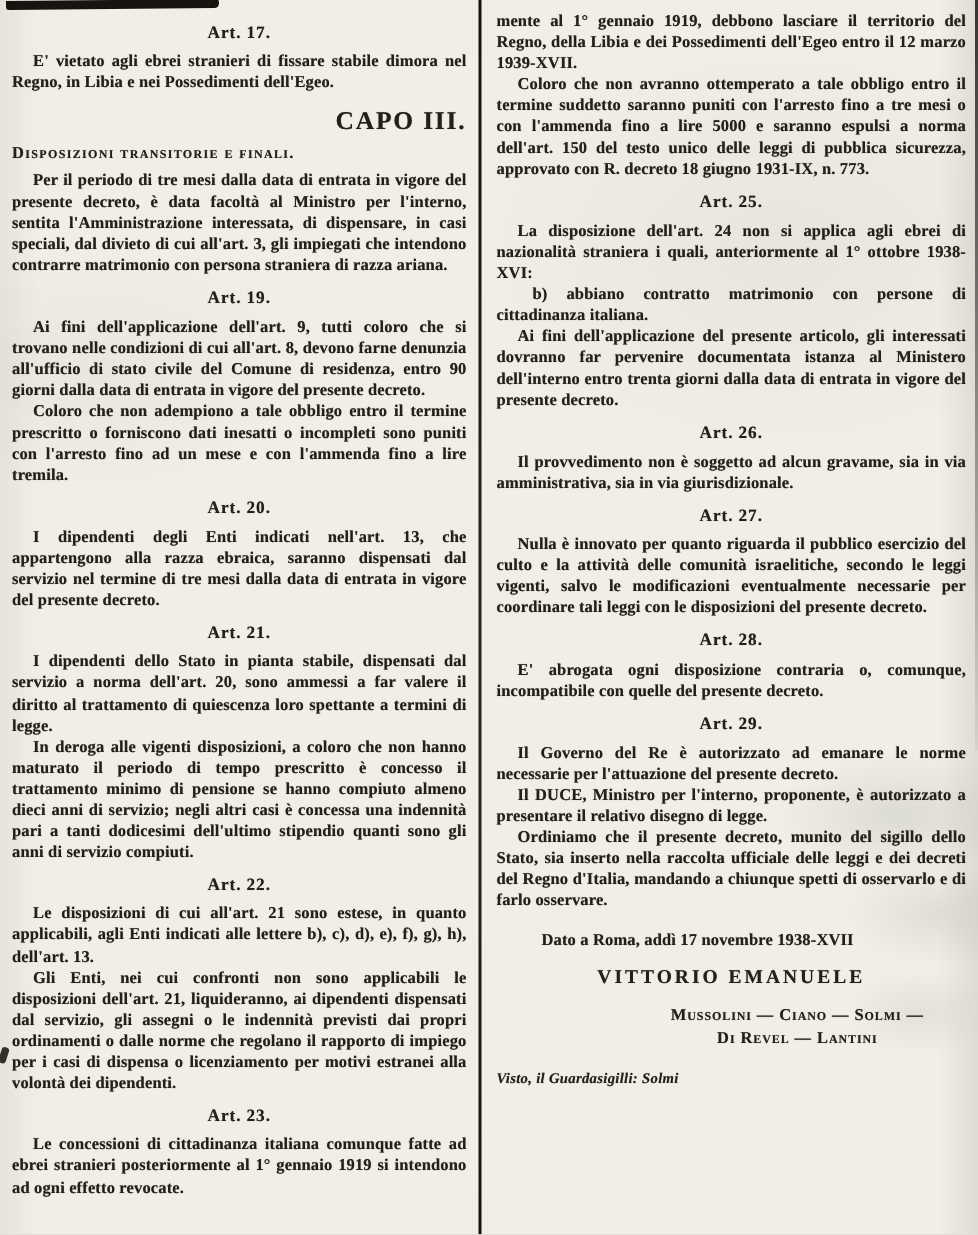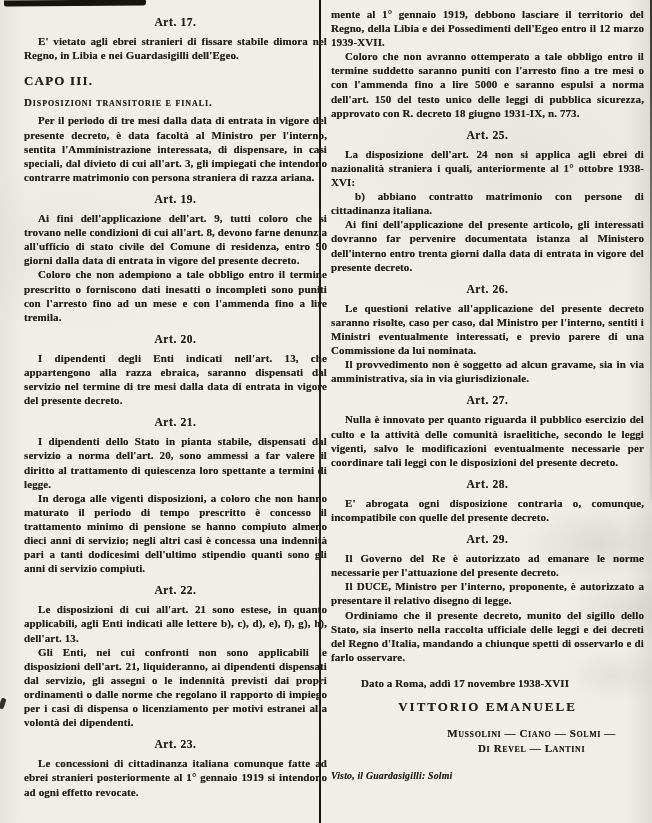--- a/index.html
+++ b/index.html
@@ -20,25 +20,25 @@
     color:#23201a;
   }
   .col {
     position:absolute; top:7px;
     font-size:11px; line-height:14.1px;
     font-weight:bold;
     text-align:justify;
     letter-spacing:0.1px;
     text-shadow:0 0 0.5px rgba(30,26,20,0.55);
   }
-  .col-left  { left:24px;  width:303px; }
+  .col-left  { left:8px;  width:303px; }
   .col-right { left:331px; width:313px; }
   .blk { margin:0; }
   .art  { text-align:center; font-size:11.5px; margin:8px 0 5px; letter-spacing:0.6px; }
-  .capo { text-align:left; font-size:13px; margin:12px 0 7px; letter-spacing:1.2px; }
+  .capo { text-align:right; font-size:17px; margin:12px 0 7px; letter-spacing:1.2px; }
   .sect { text-align:left; font-variant:small-caps; font-size:11px; letter-spacing:0.9px; margin:0 0 4px;font-family:Liberation Serif, serif; }
   .p    { text-indent:14px; }
   .pcont{ text-indent:0; }
   .li   { text-indent:24px; }
   .date { text-indent:30px; margin:12px 0 10px; }
   .royal{ text-align:center; font-size:13px; letter-spacing:2px; margin:10px 0 12px; }
   .ministers { width:68%; margin:0 6px 14px auto; text-align:center;
                font-variant:small-caps; font-size:11px; line-height:15px; letter-spacing:0.6px; }
   .notes { font-style:italic; font-size:9.8px; line-height:12.5px; letter-spacing:0.2px; margin-top:2px; }
   .divider { position:absolute; left:319px; top:0; width:2px; height:823px;
@@ -53,21 +53,21 @@
 </head>
 <body>
 
 <div class="page">
   <div class="smudge-top"></div>
   <div class="mark-left"></div>
   <div class="divider"></div>
   <div class="edge-right"></div>
   <div class="col col-left">
       <div class="blk art">Art. 17.</div>
-      <div class="blk p">E' vietato agli ebrei stranieri di fissare stabile dimora nel Regno, in Libia e nei Guardasigilli dell'Egeo.</div>
+      <div class="blk p">E' vietato agli ebrei stranieri di fissare stabile dimora nel Regno, in Libia e nei Possedimenti dell'Egeo.</div>
       <div class="blk capo">CAPO III.</div>
       <div class="blk sect">Disposizioni transitorie e finali.</div>
       <div class="blk p">Per il periodo di tre mesi dalla data di entrata in vigore del presente decreto, è data facoltà al Ministro per l'interno, sentita l'Amministrazione interessata, di dispensare, in casi speciali, dal divieto di cui all'art. 3, gli impiegati che intendono contrarre matrimonio con persona straniera di razza ariana.</div>
       <div class="blk art">Art. 19.</div>
       <div class="blk p">Ai fini dell'applicazione dell'art. 9, tutti coloro che si trovano nelle condizioni di cui all'art. 8, devono farne denunzia all'ufficio di stato civile del Comune di residenza, entro 90 giorni dalla data di entrata in vigore del presente decreto.</div>
       <div class="blk p">Coloro che non adempiono a tale obbligo entro il termine prescritto o forniscono dati inesatti o incompleti sono puniti con l'arresto fino ad un mese e con l'ammenda fino a lire tremila.</div>
       <div class="blk art">Art. 20.</div>
       <div class="blk p">I dipendenti degli Enti indicati nell'art. 13, che appartengono alla razza ebraica, saranno dispensati dal servizio nel termine di tre mesi dalla data di entrata in vigore del presente decreto.</div>
       <div class="blk art">Art. 21.</div>
       <div class="blk p">I dipendenti dello Stato in pianta stabile, dispensati dal servizio a norma dell'art. 20, sono ammessi a far valere il diritto al trattamento di quiescenza loro spettante a termini di legge.</div>
@@ -79,21 +79,20 @@
       <div class="blk p">Le concessioni di cittadinanza italiana comunque fatte ad ebrei stranieri posteriormente al 1° gennaio 1919 si intendono ad ogni effetto revocate.</div>
     </div>
   <div class="col col-right">
       <div class="blk pcont">mente al 1° gennaio 1919, debbono lasciare il territorio del Regno, della Libia e dei Possedimenti dell'Egeo entro il 12 marzo 1939-XVII.</div>
       <div class="blk p">Coloro che non avranno ottemperato a tale obbligo entro il termine suddetto saranno puniti con l'arresto fino a tre mesi o con l'ammenda fino a lire 5000 e saranno espulsi a norma dell'art. 150 del testo unico delle leggi di pubblica sicurezza, approvato con R. decreto 18 giugno 1931-IX, n. 773.</div>
       <div class="blk art">Art. 25.</div>
       <div class="blk p">La disposizione dell'art. 24 non si applica agli ebrei di nazionalità straniera i quali, anteriormente al 1° ottobre 1938-XVI:</div>
       <div class="blk li">b) abbiano contratto matrimonio con persone di cittadinanza italiana.</div>
       <div class="blk p">Ai fini dell'applicazione del presente articolo, gli interessati dovranno far pervenire documentata istanza al Ministero dell'interno entro trenta giorni dalla data di entrata in vigore del presente decreto.</div>
       <div class="blk art">Art. 26.</div>
-      <div class="blk p">Le questioni relative all'applicazione del presente decreto saranno risolte, caso per caso, dal Ministro per l'interno, sentiti i Ministri eventualmente interessati, e previo parere di una Commissione da lui nominata.</div>
       <div class="blk p">Il provvedimento non è soggetto ad alcun gravame, sia in via amministrativa, sia in via giurisdizionale.</div>
       <div class="blk art">Art. 27.</div>
       <div class="blk p">Nulla è innovato per quanto riguarda il pubblico esercizio del culto e la attività delle comunità israelitiche, secondo le leggi vigenti, salvo le modificazioni eventualmente necessarie per coordinare tali leggi con le disposizioni del presente decreto.</div>
       <div class="blk art">Art. 28.</div>
       <div class="blk p">E' abrogata ogni disposizione contraria o, comunque, incompatibile con quelle del presente decreto.</div>
       <div class="blk art">Art. 29.</div>
       <div class="blk p">Il Governo del Re è autorizzato ad emanare le norme necessarie per l'attuazione del presente decreto.</div>
       <div class="blk p">Il DUCE, Ministro per l'interno, proponente, è autorizzato a presentare il relativo disegno di legge.</div>
       <div class="blk p">Ordiniamo che il presente decreto, munito del sigillo dello Stato, sia inserto nella raccolta ufficiale delle leggi e dei decreti del Regno d'Italia, mandando a chiunque spetti di osservarlo e di farlo osservare.</div>
       <div class="blk date">Dato a Roma, addì 17 novembre 1938-XVII</div>

